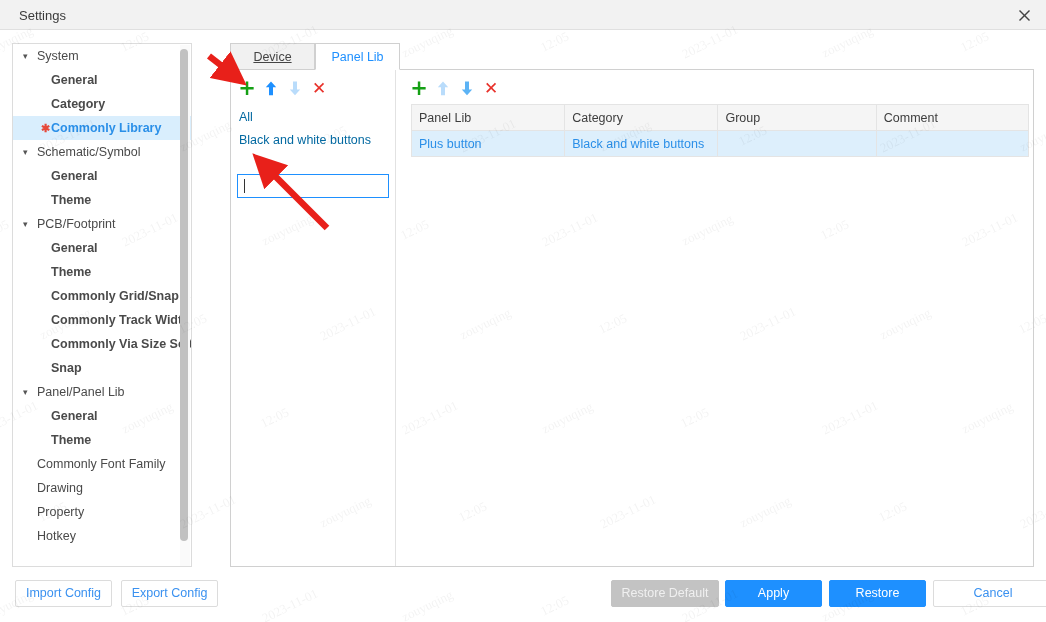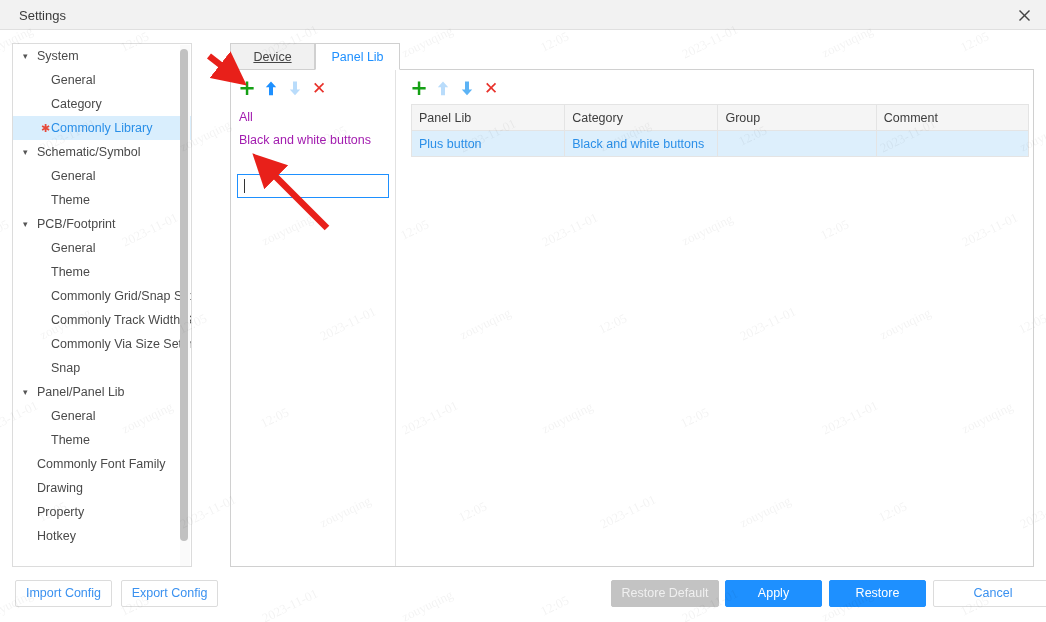--- a/index.html
+++ b/index.html
@@ -39,21 +39,21 @@
     overflow: hidden;
   }
   #tree-inner { position: absolute; left: 0; top: 0; width: 204px; }
   .tree-row {
     position: relative; height: 24px; line-height: 24px;
     font-size: 12.5px; color: #4a4a4a;
     white-space: nowrap; overflow: hidden;
     cursor: pointer;
   }
   .tree-row.grp { padding-left: 10px; }
-  .tree-row.lvl1 { padding-left: 38px; }
+  .tree-row.lvl1 { padding-left: 38px; font-weight: bold; }
   .tree-row.lvl0b { padding-left: 24px; }
   .caret {
     display: inline-block; width: 10px; margin-right: 4px;
     color: #555; font-size: 9px; transform: translateY(-1px);
   }
   .tree-row.sel {
     background: #d9eefd; color: #2a8fe8;
   }
   .tree-row .star {
     position: absolute; left: 28px; top: 0; color: #e64a3b; font-size: 11px;
@@ -114,21 +114,21 @@
     line-height: 1; font-family: "DejaVu Sans", sans-serif;
   }
   .tb-x {
     font-size: 17px; font-weight: bold; color: #e8312a;
     line-height: 1; font-family: "DejaVu Sans", sans-serif;
   }
 
   
   #lib-list { position: absolute; left: 8px; top: 36px; width: 150px; }
   .lib-item {
-    height: 23px; line-height: 23px; font-size: 12.5px; color: #a21caf;
+    height: 23px; line-height: 23px; font-size: 12.5px; color: #0369a1;
     white-space: nowrap; cursor: pointer;
   }
   #lib-input {
     position: absolute; left: 6px; top: 104px; width: 152px; height: 24px;
     border: 1px solid #1e90ff; background: #ffffff;
     display: flex; align-items: center;
   }
   #lib-input-caret {
     margin-left: 6px; width: 1px; height: 14px; background: #333333;
   }

